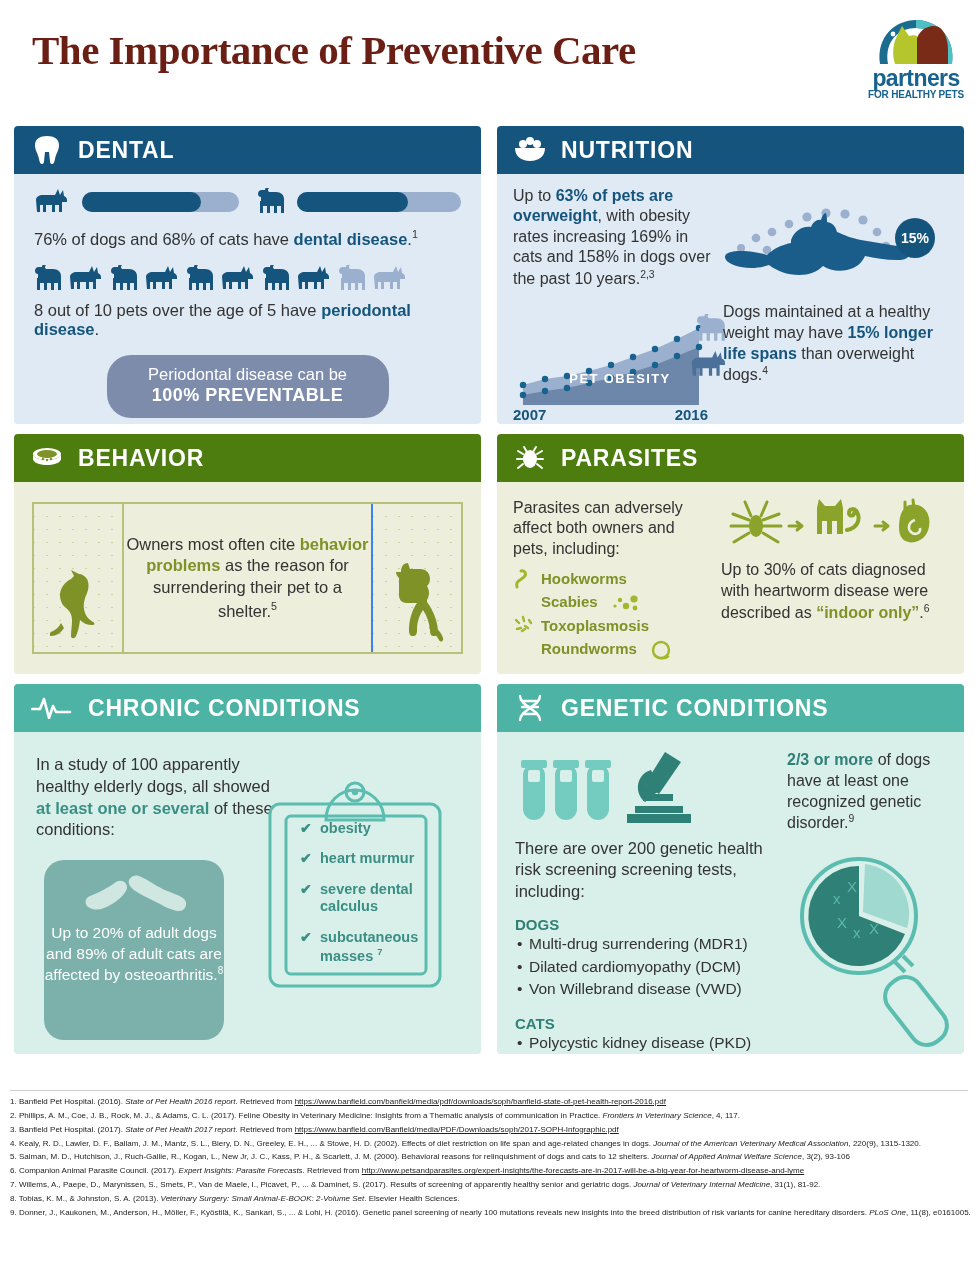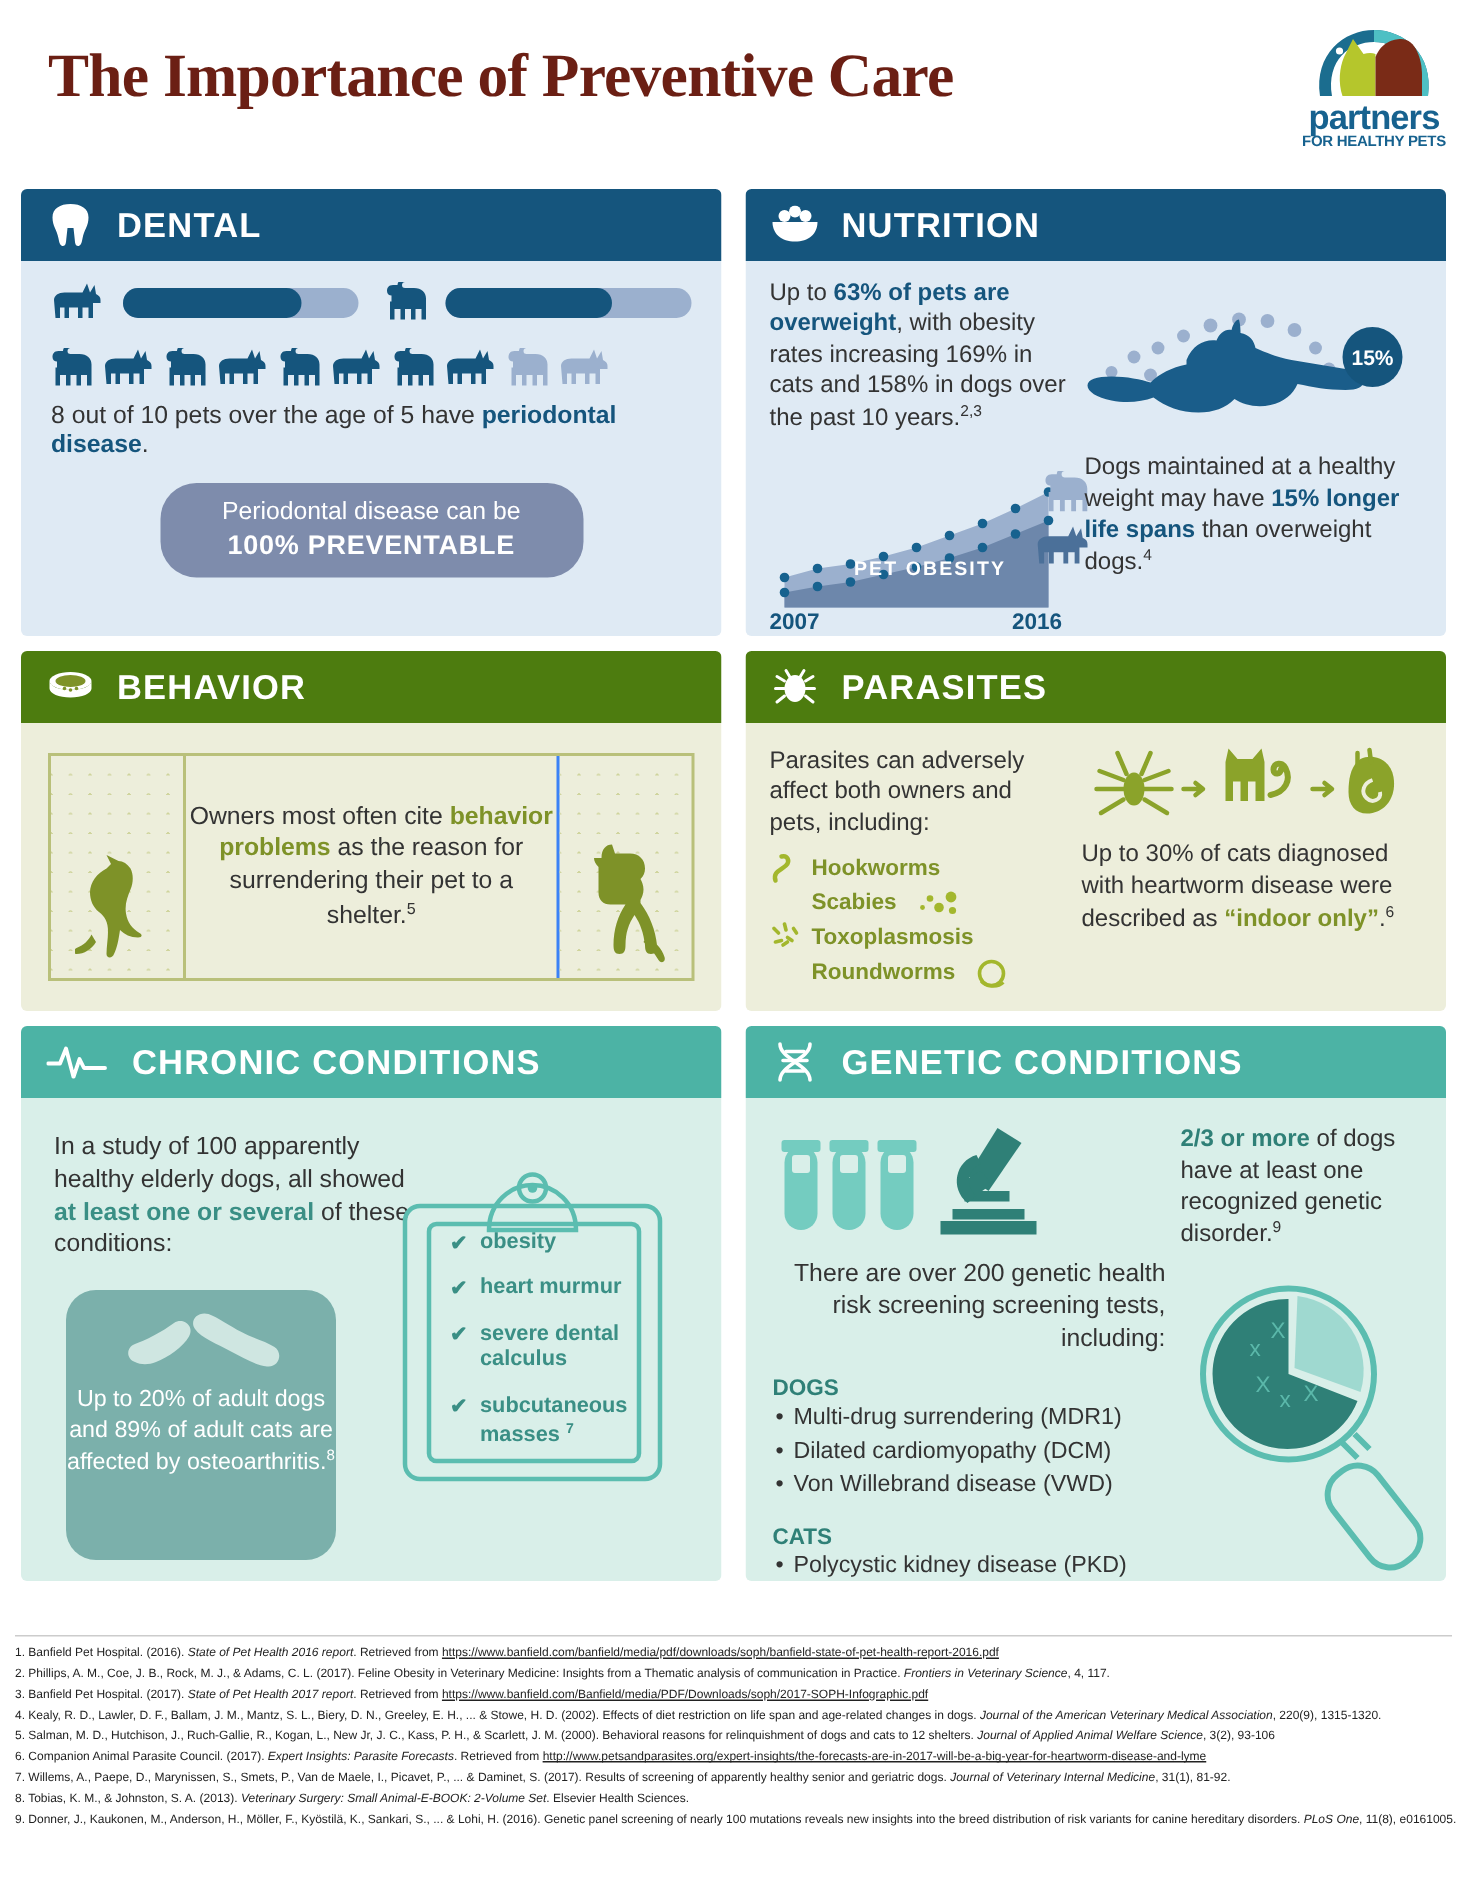--- a/index.html
+++ b/index.html
@@ -120,21 +120,21 @@
     padding-top: 62px; font-size: 15.5px; line-height: 1.36;
   }
   .clipboard { position: absolute; left: 252px; top: 48px; width: 178px; height: 216px; }
   .chk-list { position: absolute; left: 286px; top: 88px; width: 130px; }
   .chk { font-size: 14.5px; font-weight: bold; color: #3a8f85; line-height:1.2; margin-bottom: 13px; padding-left:20px; position:relative; }
   .chk::before { content: "\2714"; position: absolute; left: 0; top: 0; font-size: 14px; }
 
   
   #genetic .card-body { height: 322px; padding: 18px 16px 0 18px; }
   .gen-left { width: 262px; }
-  .gen-lead { font-size: 16.5px; line-height: 1.3; margin-top: 8px; text-align: right; }
+  .gen-lead { font-size: 16.5px; line-height: 1.3; margin-top: 8px; }
   .gen-h { font-size: 15px; font-weight: bold; color: #2f8077; margin-top: 14px; }
   .gen-li { font-size: 15.5px; line-height: 1.45; padding-left: 14px; position: relative; }
   .gen-li::before { content: "\2022"; position: absolute; left: 2px; }
   .gen-right { position: absolute; left: 290px; top: 18px; width: 158px; font-size: 16px; line-height: 1.3; }
   .gen-right b { color: #2f8077; }
   .magnifier { position: absolute; left: 296px; top: 120px; width: 160px; height: 196px; }
 
   
   .refs { position: absolute; left: 10px; top: 1096px; width: 962px; }
   .refline { font-size: 8px; line-height: 1.42; color: #222; margin-bottom: 2.5px; }
@@ -187,20 +187,23 @@
           <div class="barrow" style="flex:1">
             <svg width="30" height="28" viewBox="0 0 30 28">
                 <path d="M5 2 c-3 0-4 2-4 4 c0 2 1.5 3 3 3 v4 h-1 v12 h3 v-7 h4 v7 h3 v-7 h4 v7 h3 v-7 h4 v7 h3 v-14 c0-4-3-7-8-7 h-6 c-1 0-2-0.4-2-2 c0-1.4 1-2 2-2 v-2 c-3 0-5 1.6-5 4 z" fill="#15557d"></path>
               </svg>
             <div class="bar" style="flex:1">
                 <i style="width:68%"></i>
               </div>
           </div>
         </div>
 
+        <div class="dent-text">
+          <span>76% of dogs and 68% of cats have </span><b>dental disease</b><span>.</span><sup>1</sup>
+        </div>
 
         <div class="pets10">
           <svg width="30" height="28" viewBox="0 0 30 28">
               <path d="M5 2 c-3 0-4 2-4 4 c0 2 1.5 3 3 3 v4 h-1 v12 h3 v-7 h4 v7 h3 v-7 h4 v7 h3 v-7 h4 v7 h3 v-14 c0-4-3-7-8-7 h-6 c-1 0-2-0.4-2-2 c0-1.4 1-2 2-2 v-2 c-3 0-5 1.6-5 4 z" fill="#15557d"></path>
             </svg>
           <svg width="38" height="28" viewBox="0 0 38 28">
               <path d="M2 12 c0-3 3-5 7-5 h12 l3-6 l2 6 l3-5 l1 6 c2 1 3 2 3 4 v2 h-5 v10 h-3 v-7 h-4 v7 h-3 v-7 h-6 v7 h-3 v-7 h-3 v7 h-3 z" fill="#15557d"></path>
             </svg>
           <svg width="30" height="28" viewBox="0 0 30 28">
               <path d="M5 2 c-3 0-4 2-4 4 c0 2 1.5 3 3 3 v4 h-1 v12 h3 v-7 h4 v7 h3 v-7 h4 v7 h3 v-7 h4 v7 h3 v-14 c0-4-3-7-8-7 h-6 c-1 0-2-0.4-2-2 c0-1.4 1-2 2-2 v-2 c-3 0-5 1.6-5 4 z" fill="#15557d"></path>

